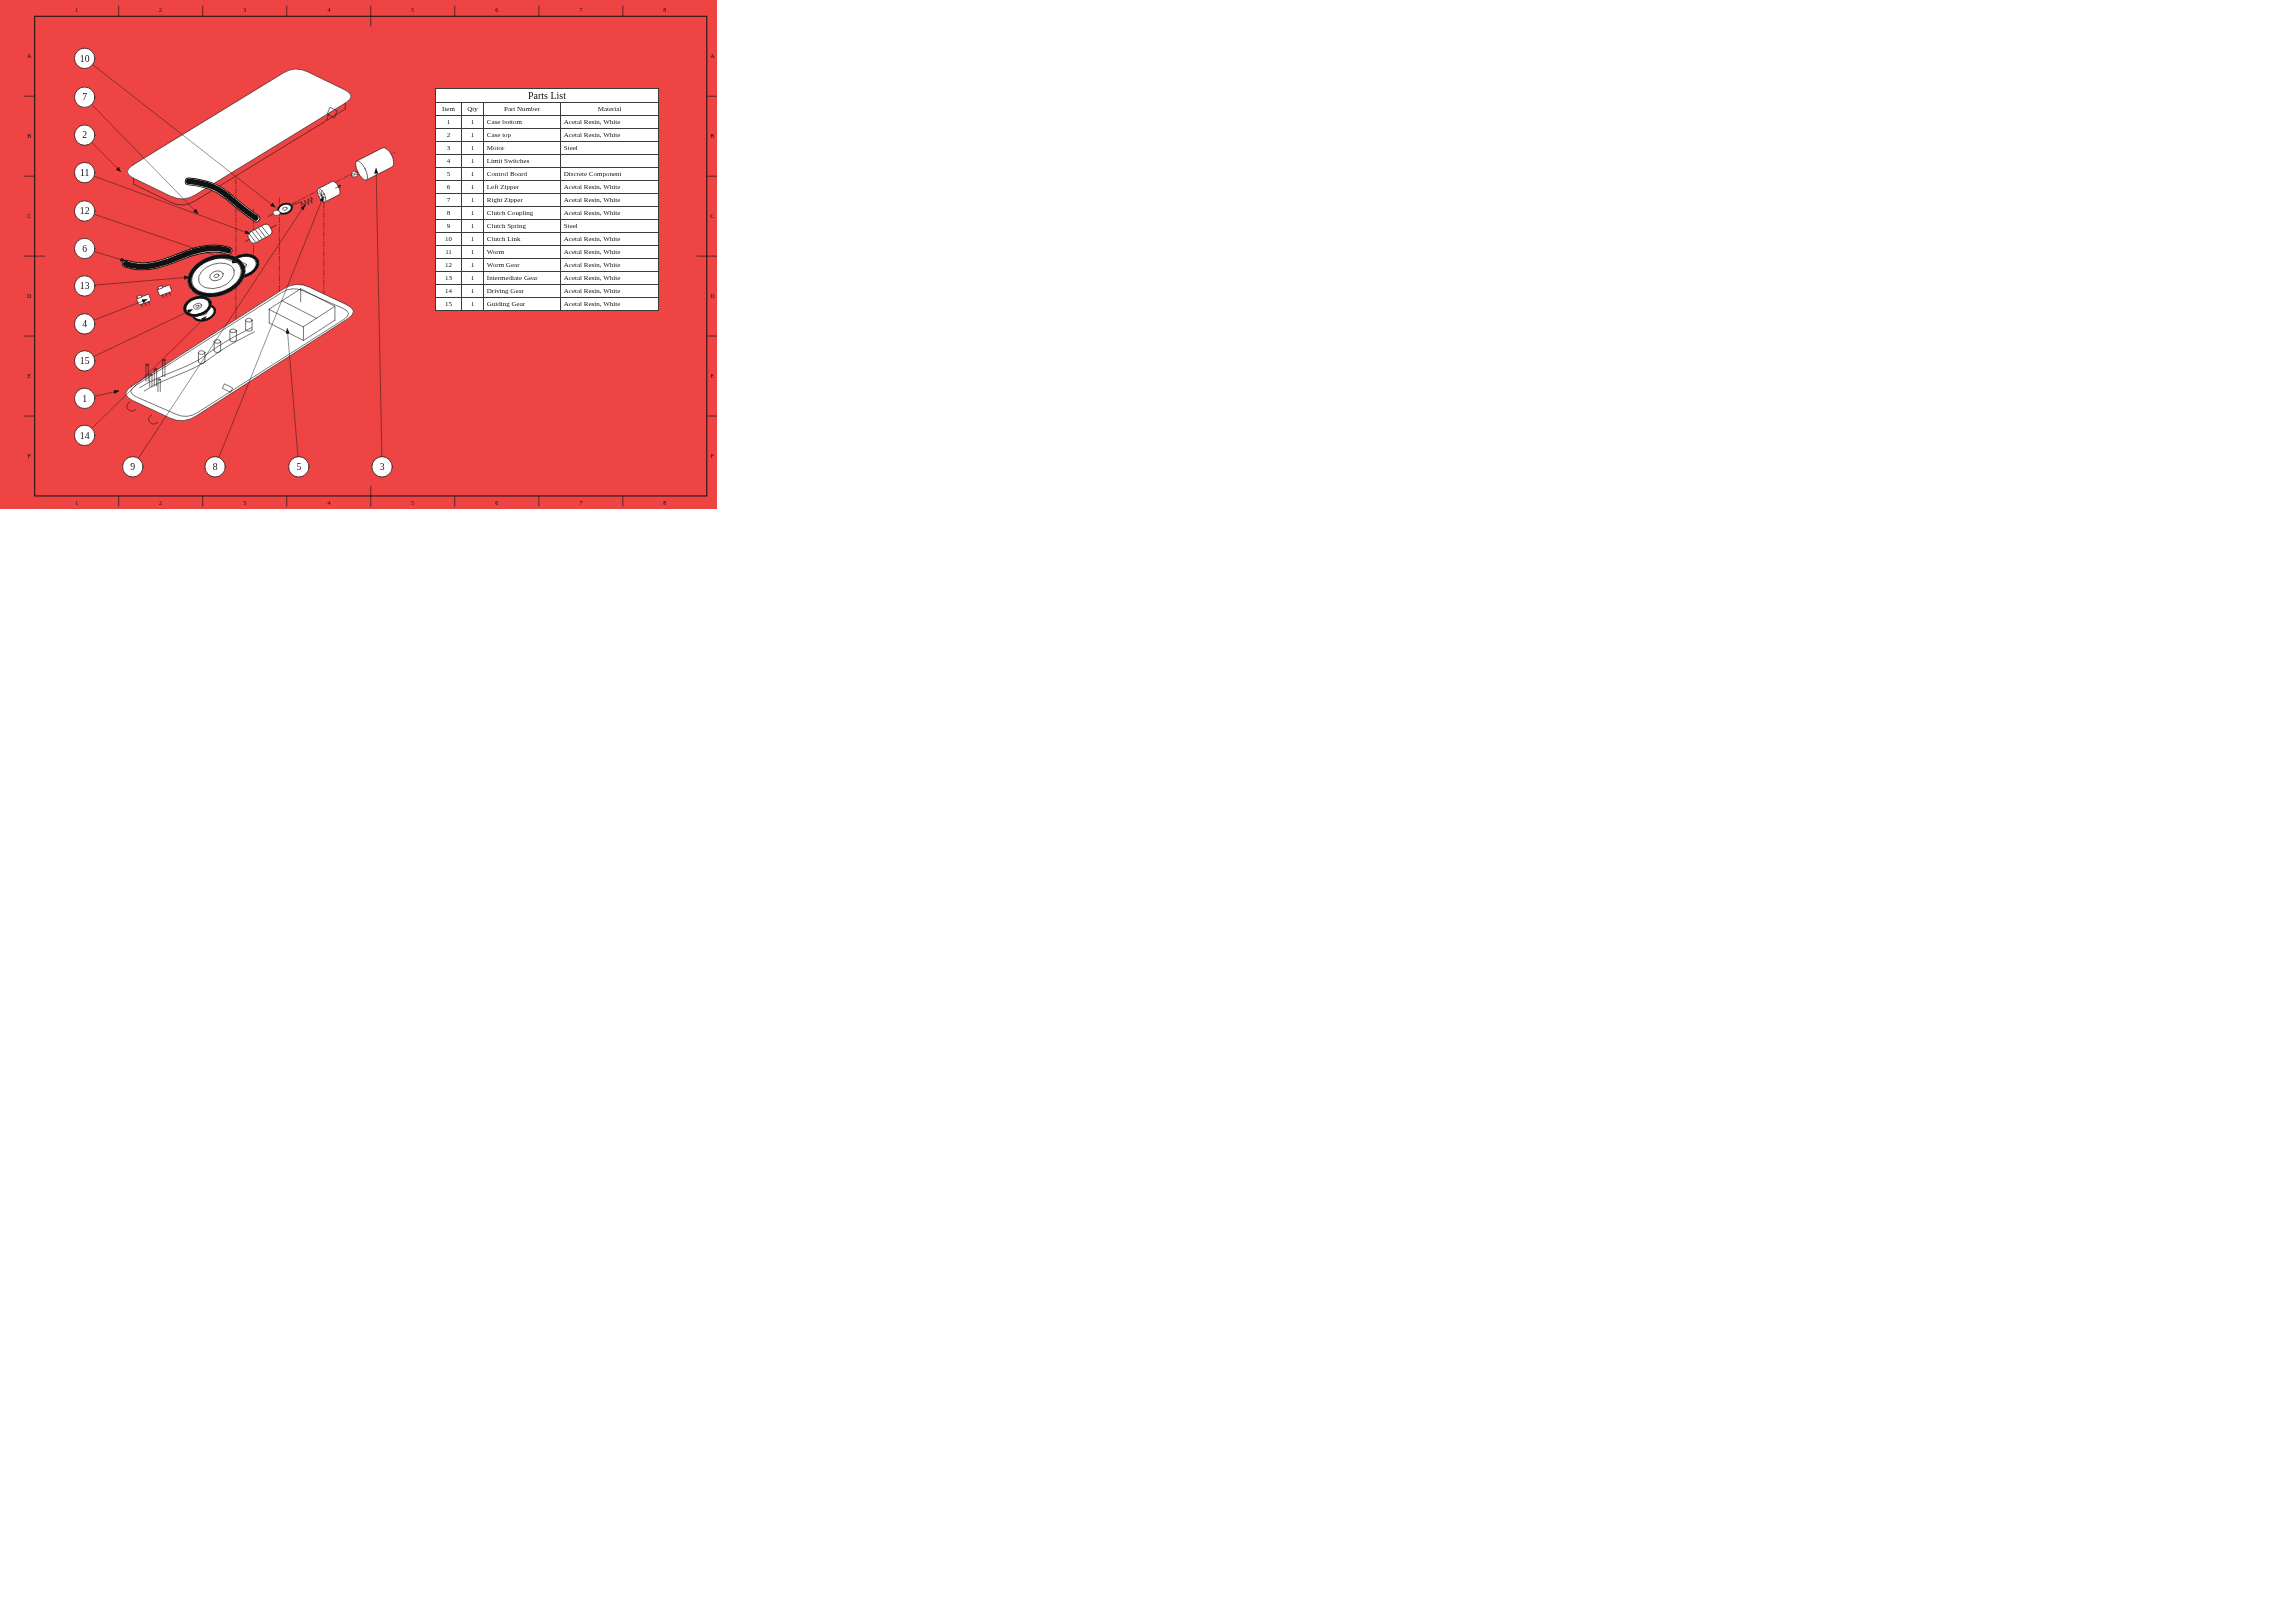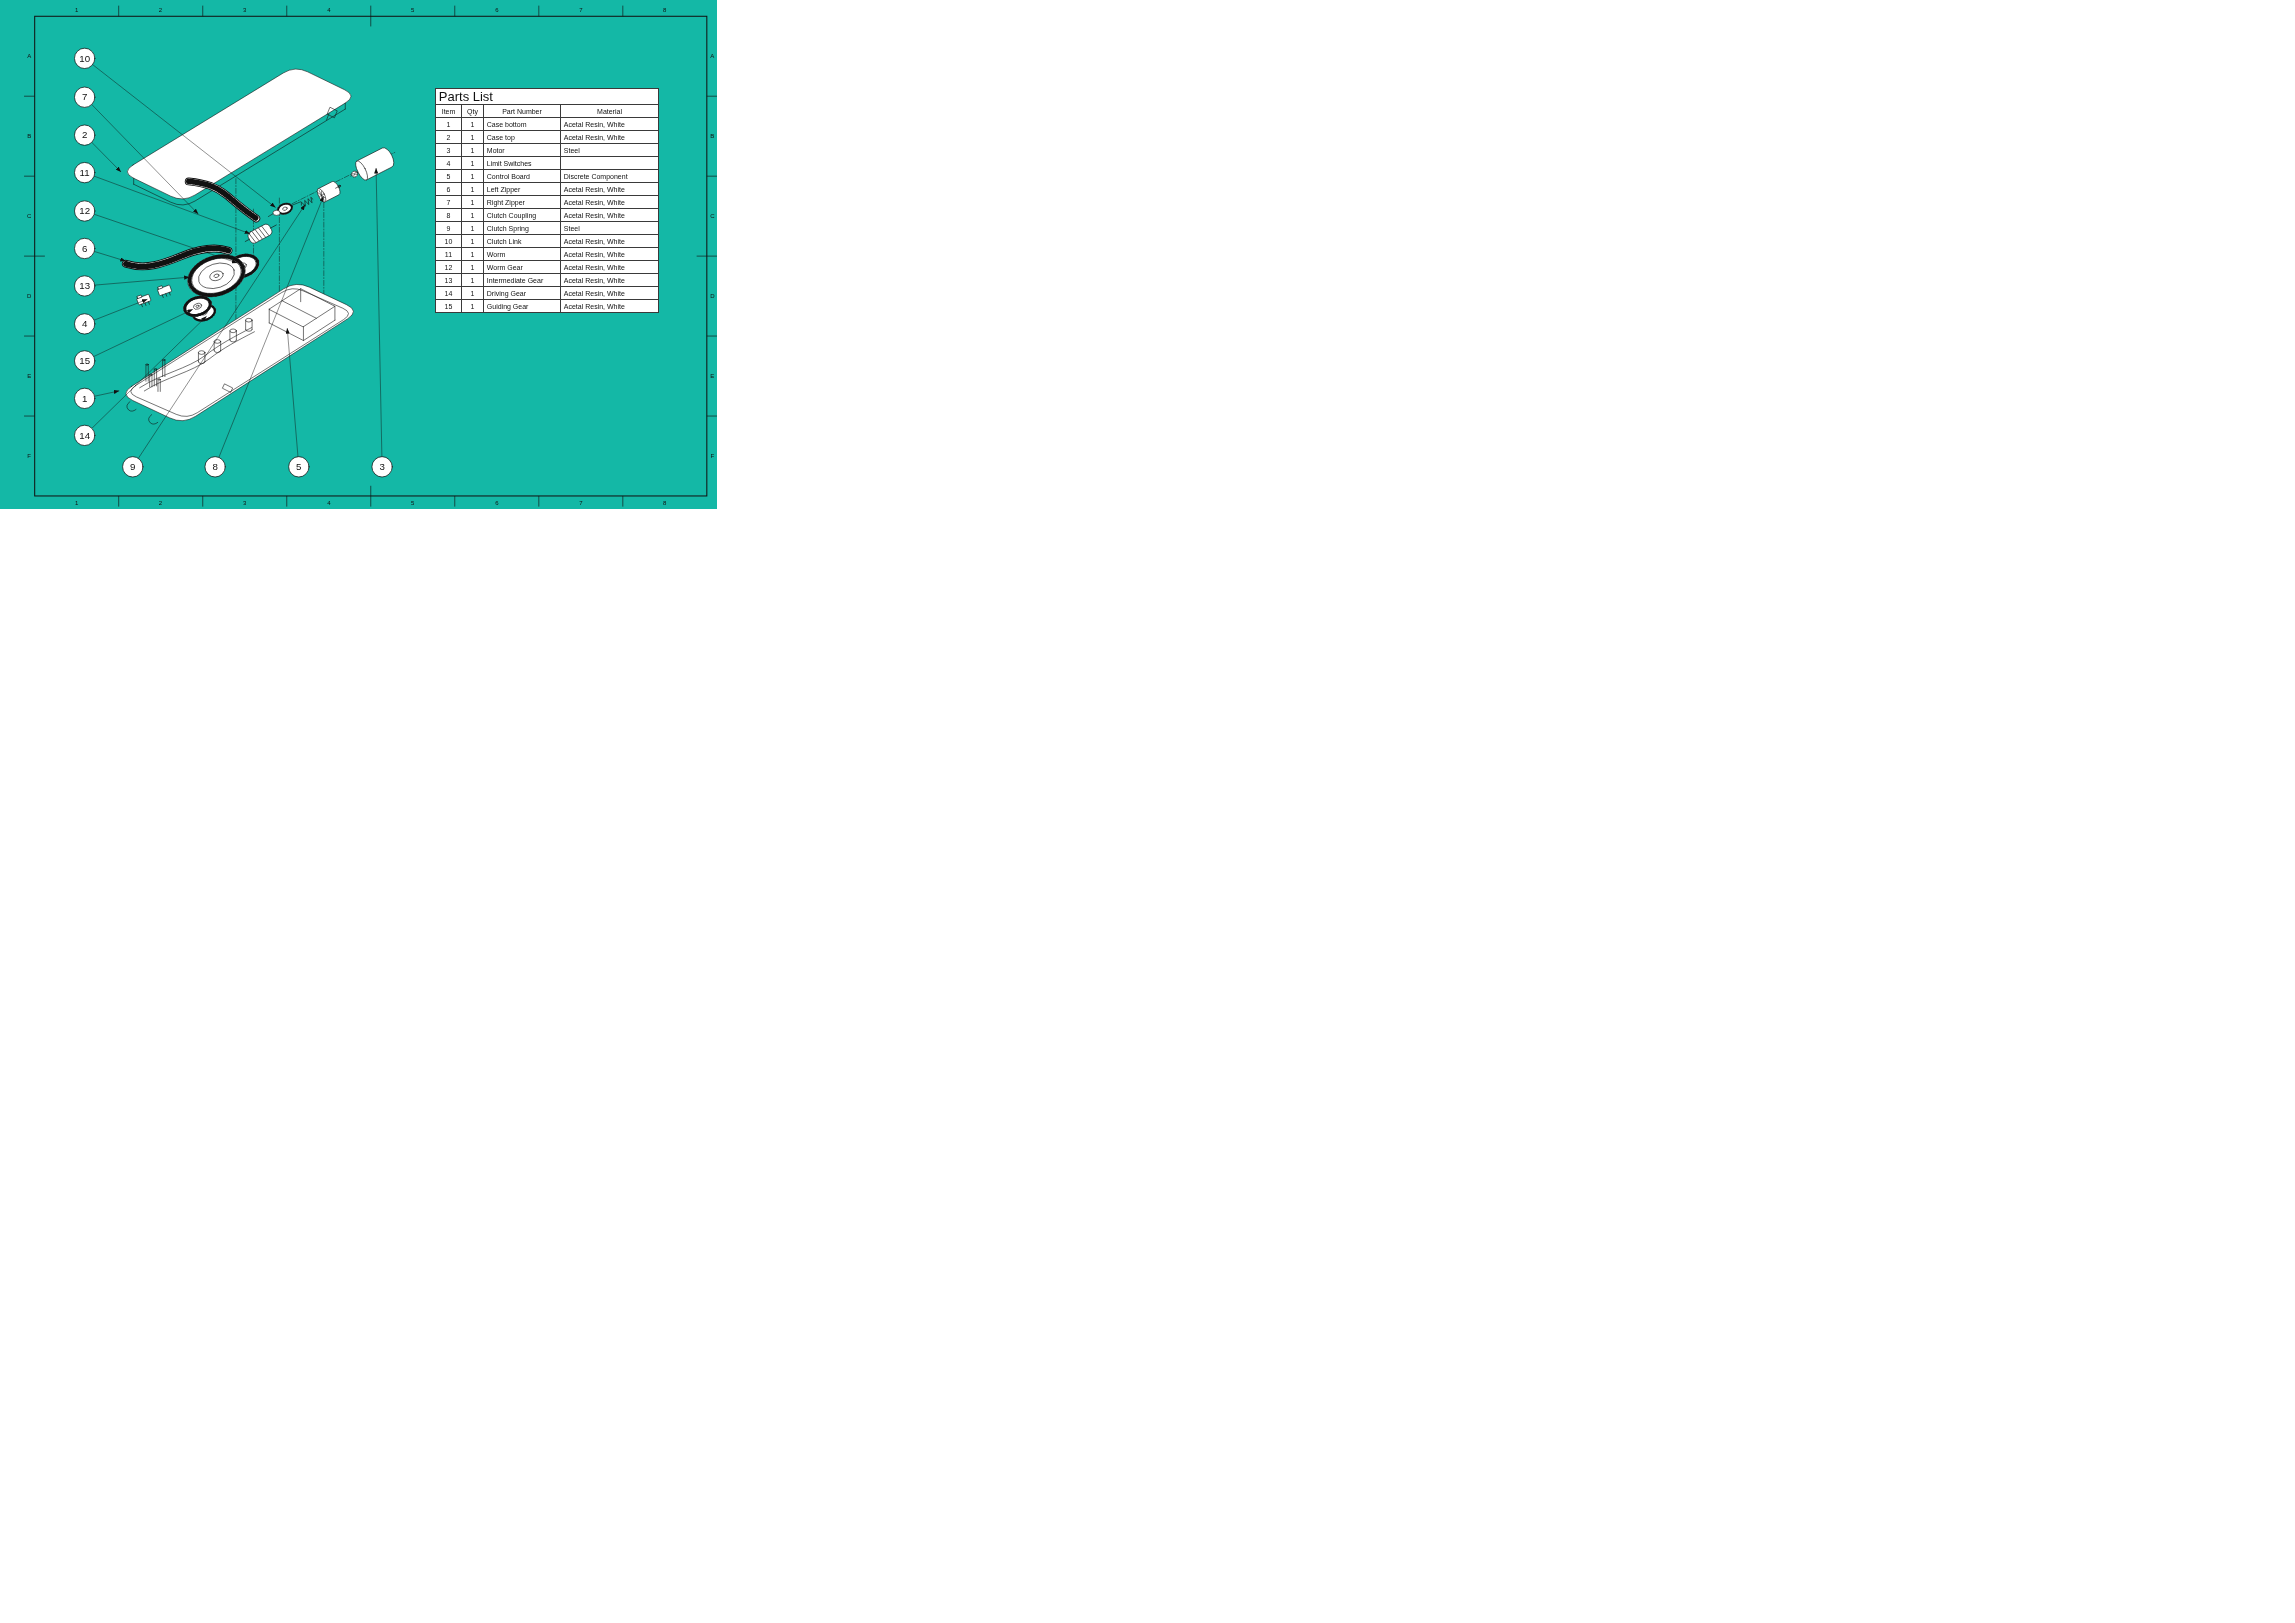--- a/index.html
+++ b/index.html
@@ -1,32 +1,32 @@
 <!DOCTYPE html>
 <html style="font-size:7.4px"><head>
 <meta charset="utf-8">
 <style>
   html,body{margin:0;padding:0;background:#ffffff;}
   .sheet{
-    position:relative;width:717px;height:509px;background:#14b8a6;
-    font-family:Liberation Sans, sans-serif;color:#000;overflow:hidden;
+    position:relative;width:717px;height:509px;background:#ef4444;
+    font-family:Liberation Serif, serif;color:#000;overflow:hidden;
   }
   .sheet svg{position:absolute;left:0;top:0;}
   .zone-label{font-size:13px;fill:#111;}
   .balloon-text{font-size:21px;fill:#111;}
   .parts-table{
     position:absolute;left:435px;top:88px;width:223px;
     border-collapse:collapse;font-size:7px;color:#111;background:#fff;
     table-layout:fixed;
   }
   .parts-table td,.parts-table th{
     border:0.5px solid #3a3a3a;height:12px;padding:0 2.8px;
     font-weight:normal;white-space:nowrap;overflow:hidden;
   }
-  .parts-table .tbl-title{font-size:13px;height:12.5px;}
+  .parts-table .tbl-title{text-align:center;font-size:10px;height:12.5px;}
   .parts-table .c{text-align:center;}
   .parts-table .l{text-align:left;}
 </style>
 </head>
 <body>
 
 <div class="sheet">
 
 <svg width="717" height="509" viewBox="0 0 1550 1100">
   <defs>

